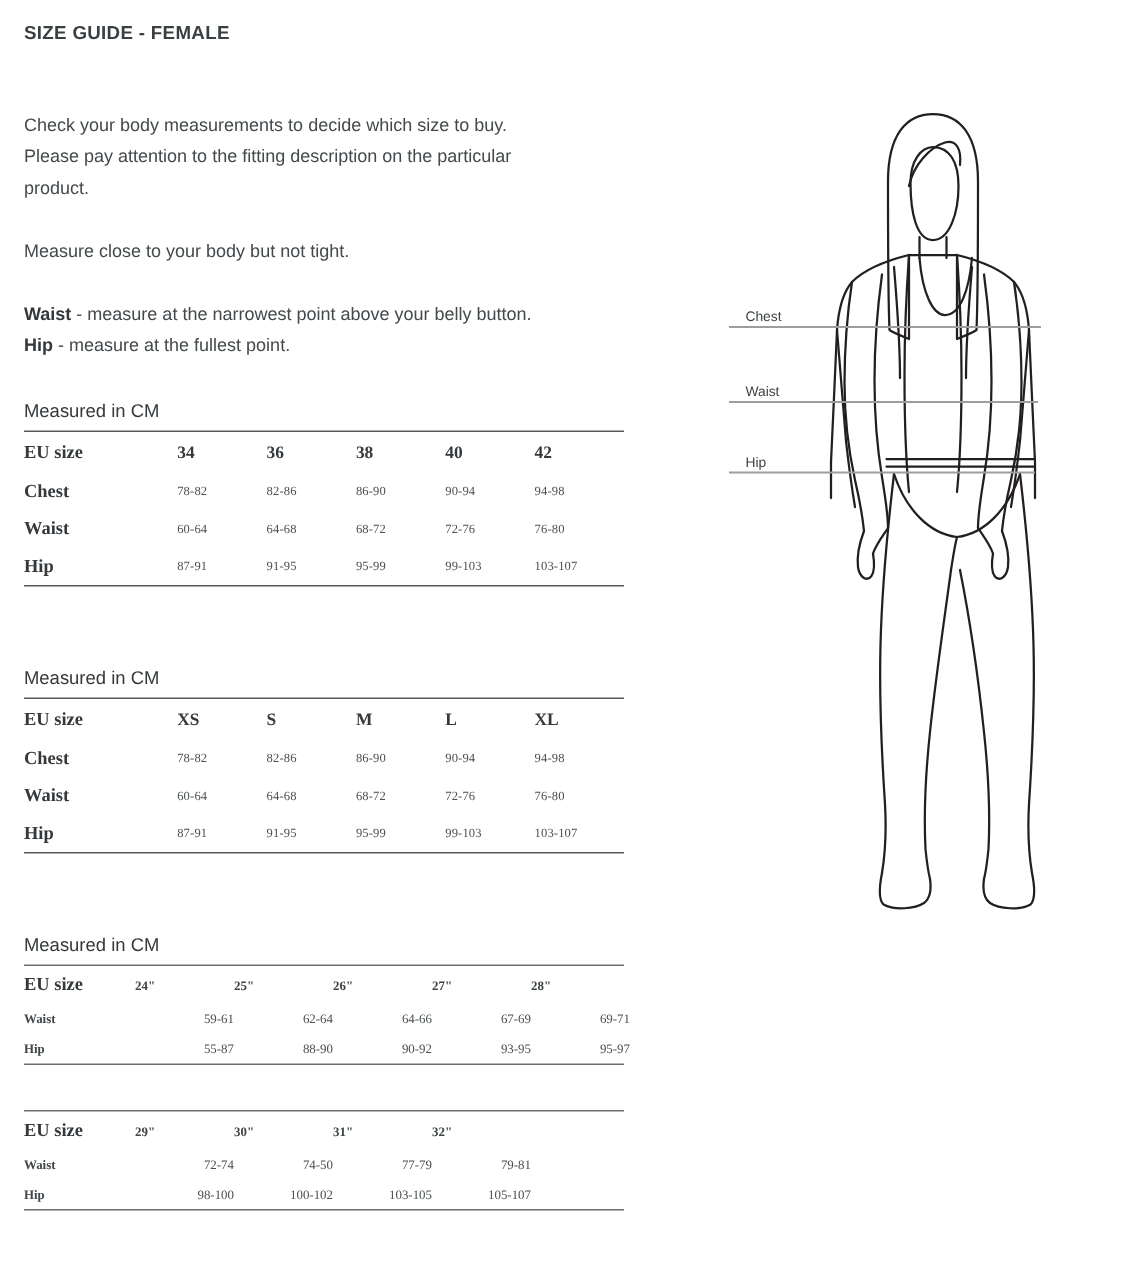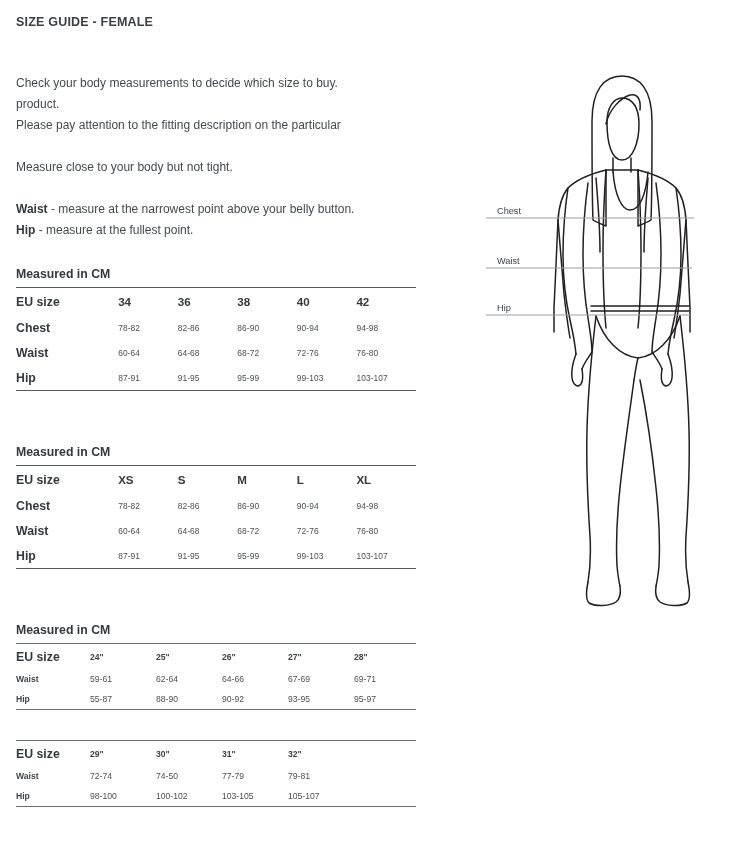--- a/index.html
+++ b/index.html
@@ -43,35 +43,36 @@
   }
   .intro p { margin: 0; }
   .intro .para-gap { height: 21px; }
   .intro b { font-weight: bold; color: #33383b; }
 
   
   .table-block { margin-top: 26px; }
 
   .table-caption {
     font-size: 12.3px;
-    font-weight: bold;
+    font-weight: normal;
     color: #35393c;
     margin-bottom: 6px;
   }
 
   .rule {
     border-top: 1.6px solid #54595c;
     width: 400px;
   }
   .rule.thin { border-top: 1.3px solid #6a6f72; }
 
   table.size-table {
     border-collapse: collapse;
     width: 400px;
     table-layout: fixed;
+    font-family: Liberation Serif, serif;
   }
   table.size-table td { padding: 0; vertical-align: middle; }
 
   
   .cm-table .lbl-col { width: 96px; }
   .cm-table .data-col { width: 56px; }
   .cm-table tr { height: 25px; }
   .cm-table .row-label {
     font-size: 12.3px;
     font-weight: bold;
@@ -105,20 +106,21 @@
     color: #404548;
   }
   .in-table .head-cell {
     font-size: 8.6px;
     font-weight: bold;
     color: #3d4245;
   }
   .in-table .data-cell {
     font-size: 8.6px;
     color: #4a4f52;
+    text-align: right;
   }
 
   .block-gap-a { height: 54px; }
   .block-gap-b { height: 30px; }
 
   
   .figure-area {
     position: absolute;
     left: 470px;
     top: 50px;
@@ -141,22 +143,22 @@
 <body>
 
 <div class="page">
 
   <div class="left-col">
 
     <h1 class="page-title">SIZE GUIDE - FEMALE</h1>
 
     <div class="intro">
       <p>Check your body measurements to decide which size to buy.</p>
+      <p>Please pay attention to the fitting description on the particular</p>
       <p>product.</p>
-      <p>Please pay attention to the fitting description on the particular</p>
       <div class="para-gap"></div>
       <p>Measure close to your body but not tight.</p>
       <div class="para-gap"></div>
       <p><b>Waist</b><span> - measure at the narrowest point above your belly button.</span></p>
       <p><b>Hip</b><span> - measure at the fullest point.</span></p>
     </div>
 
     <div class="table-block" style="margin-top:26px;">
       <div class="table-caption">Measured in CM</div>
       <div class="rule"></div>

